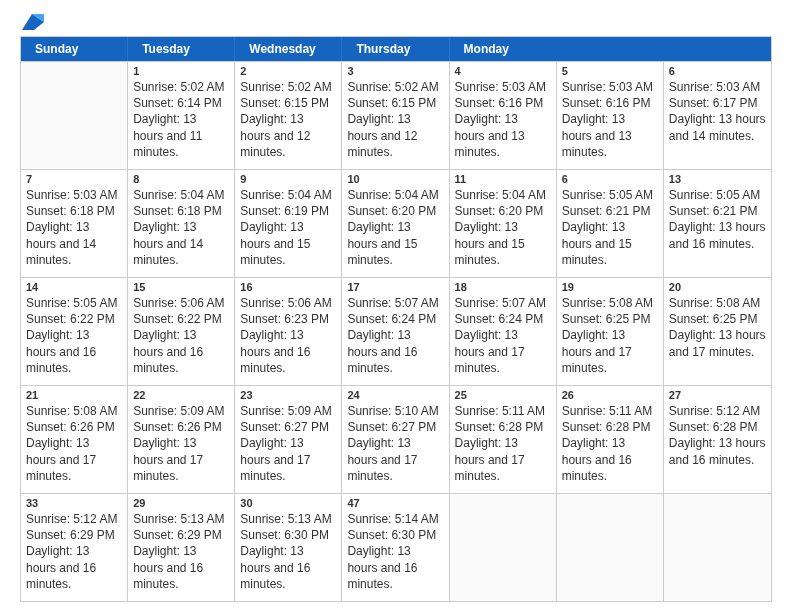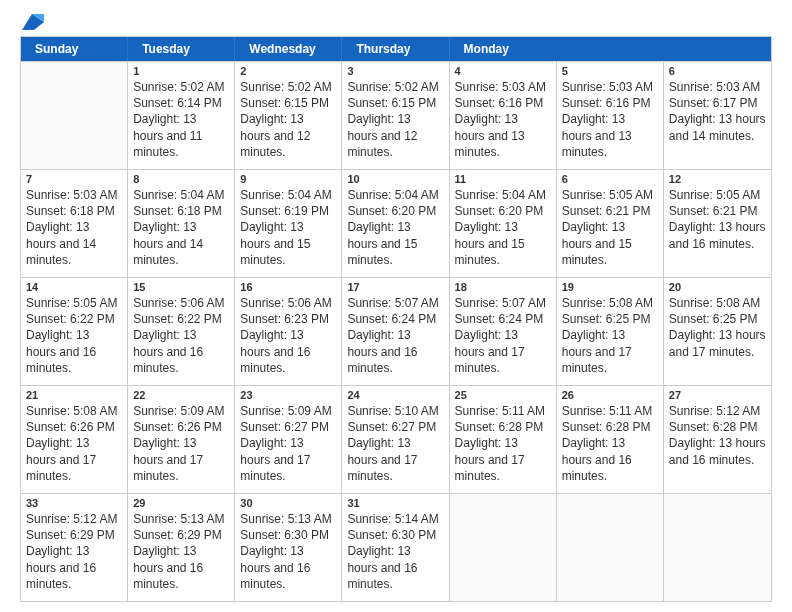--- a/index.html
+++ b/index.html
@@ -180,21 +180,21 @@
           </div>
           <div class="cal-cell">
             <div class="day-num">11</div>
             <div class="cell-info">Sunrise: 5:04 AM<br>Sunset: 6:20 PM<br>Daylight: 13 hours and 15 minutes.</div>
           </div>
           <div class="cal-cell">
             <div class="day-num">6</div>
             <div class="cell-info">Sunrise: 5:05 AM<br>Sunset: 6:21 PM<br>Daylight: 13 hours and 15 minutes.</div>
           </div>
           <div class="cal-cell">
-            <div class="day-num">12</div>
+            <div class="day-num">13</div>
             <div class="cell-info">Sunrise: 5:05 AM<br>Sunset: 6:21 PM<br>Daylight: 13 hours and 16 minutes.</div>
           </div>
         </div>
         <div class="cal-row">
           <div class="cal-cell">
             <div class="day-num">14</div>
             <div class="cell-info">Sunrise: 5:05 AM<br>Sunset: 6:22 PM<br>Daylight: 13 hours and 16 minutes.</div>
           </div>
           <div class="cal-cell">
             <div class="day-num">15</div>
@@ -258,21 +258,21 @@
           </div>
           <div class="cal-cell">
             <div class="day-num">29</div>
             <div class="cell-info">Sunrise: 5:13 AM<br>Sunset: 6:29 PM<br>Daylight: 13 hours and 16 minutes.</div>
           </div>
           <div class="cal-cell">
             <div class="day-num">30</div>
             <div class="cell-info">Sunrise: 5:13 AM<br>Sunset: 6:30 PM<br>Daylight: 13 hours and 16 minutes.</div>
           </div>
           <div class="cal-cell">
-            <div class="day-num">31</div>
+            <div class="day-num">47</div>
             <div class="cell-info">Sunrise: 5:14 AM<br>Sunset: 6:30 PM<br>Daylight: 13 hours and 16 minutes.</div>
           </div>
           <div class="cal-cell empty"></div>
           <div class="cal-cell empty"></div>
           <div class="cal-cell empty"></div>
         </div>
       </div>
   </div>
 </div>
 

